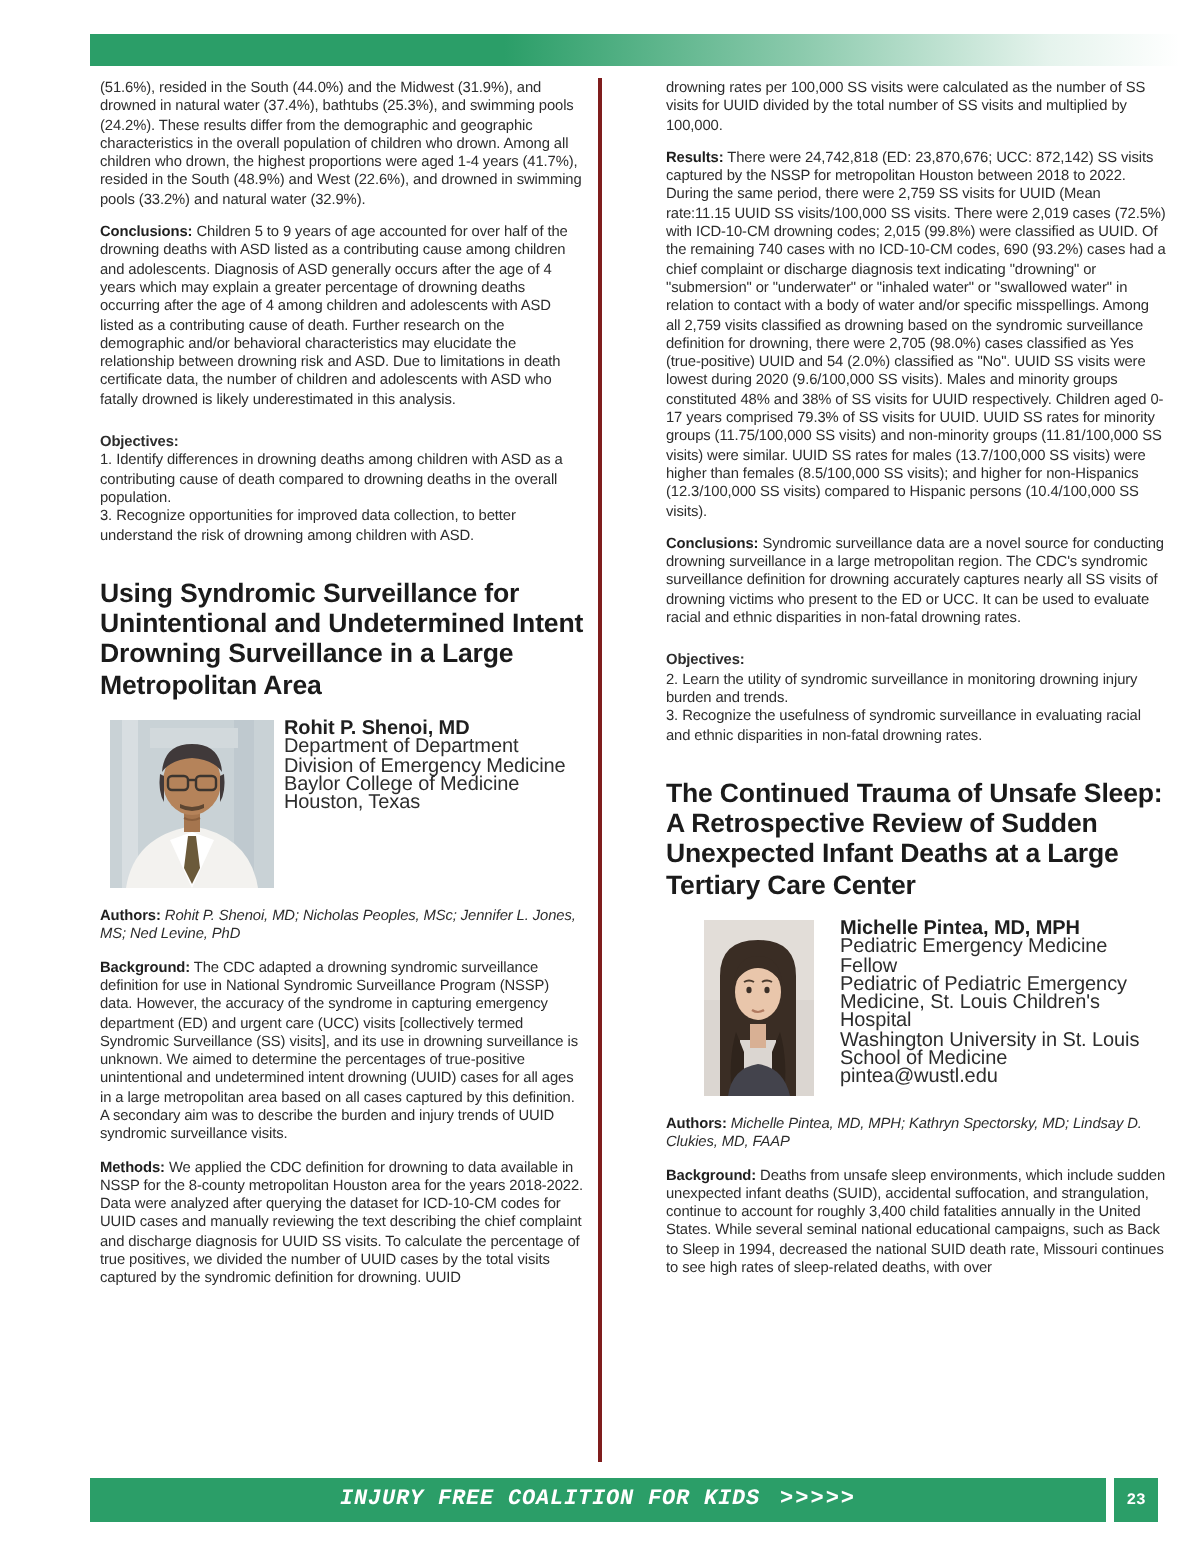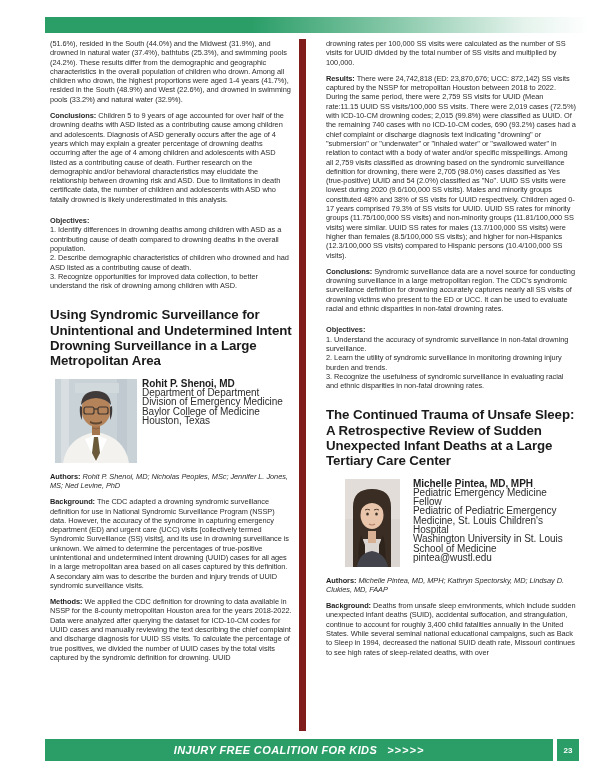--- a/index.html
+++ b/index.html
@@ -7,38 +7,38 @@
     width:600px;height:776px;position:relative;background:#ffffff;
     font-family:"Liberation Sans","DejaVu Sans",sans-serif;color:#2d2d2d;
     overflow:hidden;
   }
   .top-bar{
     position:absolute;left:45px;top:17px;width:545px;height:16px;
     background:linear-gradient(to right,#2b9e68 0%,#2b9e68 38%,rgba(43,158,104,0.55) 65%,rgba(43,158,104,0.12) 88%,rgba(43,158,104,0) 100%);
   }
   .content{position:absolute;top:39px;left:50px;display:flex;}
   .col{width:242px;min-height:692px;}
-  .col.right{border-left:7px solid #7f1d1d;margin-left:7px;padding-left:20px;width:250px;}
+  .col.right{border-left:2px solid #7f1d1d;margin-left:7px;padding-left:32px;width:250px;}
   p.body, div.body{
     font-size:7.4px;line-height:9.3px;margin:0 0 7px 0;letter-spacing:-0.05px;
     text-align:left;color:#2d2d2d;
   }
   .body b{color:#1f1f1f;}
   .obj-item{font-size:7.4px;line-height:9.3px;letter-spacing:-0.05px;margin:0;}
   .obj-block{margin:12px 0 7px 0;}
   h2.abstract-title{
     font-size:13.3px;line-height:15.3px;font-weight:bold;color:#1b1b1b;
     margin:17px 0 10px 0;letter-spacing:-0.1px;
   }
   .presenter{display:flex;margin:0 0 9px 0;}
   .presenter .photo{flex:0 0 auto;display:block;}
   .presenter .pinfo{font-size:10px;line-height:9.3px;letter-spacing:-0.05px;}
   .presenter .pname{font-weight:bold;color:#1f1f1f;}
   .authors i{color:#2d2d2d;}
-  .footer{position:absolute;left:0;top:739px;width:600px;height:23px;}
+  .footer{position:absolute;left:0;top:739px;width:600px;height:23px;font-family:Liberation Mono, monospace;}
   .footer-bar{
     position:absolute;left:45px;top:0;width:508px;height:22px;background:#2b9e68;
     display:flex;align-items:center;justify-content:center;
   }
   .footer-bar .ftext{
     color:#ffffff;font-weight:bold;font-style:italic;font-size:11px;letter-spacing:0.4px;
     white-space:nowrap;
   }
   .footer-bar .farrows{color:#ffffff;font-weight:bold;font-style:italic;font-size:11px;margin-left:10px;letter-spacing:1px;}
   .footer-page{
@@ -56,21 +56,20 @@
 
   <div class="col left">
 
     <p class="body"><span>(51.6%), resided in the South (44.0%) and the Midwest (31.9%), and drowned in natural water (37.4%), bathtubs (25.3%), and swimming pools (24.2%). These results differ from the demographic and geographic characteristics in the overall population of children who drown. Among all children who drown, the highest proportions were aged 1-4 years (41.7%), resided in the South (48.9%) and West (22.6%), and drowned in swimming pools (33.2%) and natural water (32.9%).</span></p>
 
     <p class="body"><b>Conclusions:</b> <span>Children 5 to 9 years of age accounted for over half of the drowning deaths with ASD listed as a contributing cause among children and adolescents. Diagnosis of ASD generally occurs after the age of 4 years which may explain a greater percentage of drowning deaths occurring after the age of 4 among children and adolescents with ASD listed as a contributing cause of death. Further research on the demographic and/or behavioral characteristics may elucidate the relationship between drowning risk and ASD. Due to limitations in death certificate data, the number of children and adolescents with ASD who fatally drowned is likely underestimated in this analysis.</span></p>
 
     <div class="obj-block">
       <div class="obj-item"><b>Objectives:</b></div>
       <div class="obj-item">1. Identify differences in drowning deaths among children with ASD as a contributing cause of death compared to drowning deaths in the overall population.</div>
-      <div class="obj-item">2. Describe demographic characteristics of children who drowned and had ASD listed as a contributing cause of death.</div>
       <div class="obj-item">3. Recognize opportunities for improved data collection, to better understand the risk of drowning among children with ASD.</div>
     </div>
 
     <h2 class="abstract-title">Using Syndromic Surveillance for Unintentional and Undetermined Intent Drowning Surveillance in a Large Metropolitan Area</h2>
 
     <div class="presenter" style="margin-left:5px;">
       <svg class="photo" width="82" height="84" viewBox="0 0 82 84">
         <rect x="0" y="0" width="82" height="84" fill="#c9d2d6"></rect>
         <rect x="6" y="0" width="8" height="84" fill="#d8dee1"></rect>
         <rect x="62" y="0" width="10" height="84" fill="#bfc9cf"></rect>
@@ -109,21 +108,20 @@
   <div class="col right">
 
     <p class="body"><span>drowning rates per 100,000 SS visits were calculated as the number of SS visits for UUID divided by the total number of SS visits and multiplied by 100,000.</span></p>
 
     <p class="body"><b>Results:</b> <span>There were 24,742,818 (ED: 23,870,676; UCC: 872,142) SS visits captured by the NSSP for metropolitan Houston between 2018 to 2022. During the same period, there were 2,759 SS visits for UUID (Mean rate:11.15 UUID SS visits/100,000 SS visits. There were 2,019 cases (72.5%) with ICD-10-CM drowning codes; 2,015 (99.8%) were classified as UUID. Of the remaining 740 cases with no ICD-10-CM codes, 690 (93.2%) cases had a chief complaint or discharge diagnosis text indicating "drowning" or "submersion" or "underwater" or "inhaled water" or "swallowed water" in relation to contact with a body of water and/or specific misspellings. Among all 2,759 visits classified as drowning based on the syndromic surveillance definition for drowning, there were 2,705 (98.0%) cases classified as Yes (true-positive) UUID and 54 (2.0%) classified as "No". UUID SS visits were lowest during 2020 (9.6/100,000 SS visits). Males and minority groups constituted 48% and 38% of SS visits for UUID respectively. Children aged 0-17 years comprised 79.3% of SS visits for UUID. UUID SS rates for minority groups (11.75/100,000 SS visits) and non-minority groups (11.81/100,000 SS visits) were similar. UUID SS rates for males (13.7/100,000 SS visits) were higher than females (8.5/100,000 SS visits); and higher for non-Hispanics (12.3/100,000 SS visits) compared to Hispanic persons (10.4/100,000 SS visits).</span></p>
 
     <p class="body"><b>Conclusions:</b> <span>Syndromic surveillance data are a novel source for conducting drowning surveillance in a large metropolitan region. The CDC's syndromic surveillance definition for drowning accurately captures nearly all SS visits of drowning victims who present to the ED or UCC. It can be used to evaluate racial and ethnic disparities in non-fatal drowning rates.</span></p>
 
     <div class="obj-block">
       <div class="obj-item"><b>Objectives:</b></div>
-      <div class="obj-item">1. Understand the accuracy of syndromic surveillance in non-fatal drowning surveillance.</div>
       <div class="obj-item">2. Learn the utility of syndromic surveillance in monitoring drowning injury burden and trends.</div>
       <div class="obj-item">3. Recognize the usefulness of syndromic surveillance in evaluating racial and ethnic disparities in non-fatal drowning rates.</div>
     </div>
 
     <h2 class="abstract-title">The Continued Trauma of Unsafe Sleep: A Retrospective Review of Sudden Unexpected Infant Deaths at a Large Tertiary Care Center</h2>
 
     <div class="presenter" style="margin-left:19px;">
       <svg class="photo" width="55" height="88" viewBox="0 0 55 88">
         <rect x="0" y="0" width="55" height="88" fill="#dbd6d1"></rect>
         <rect x="0" y="0" width="55" height="40" fill="#e2ddd8"></rect>

